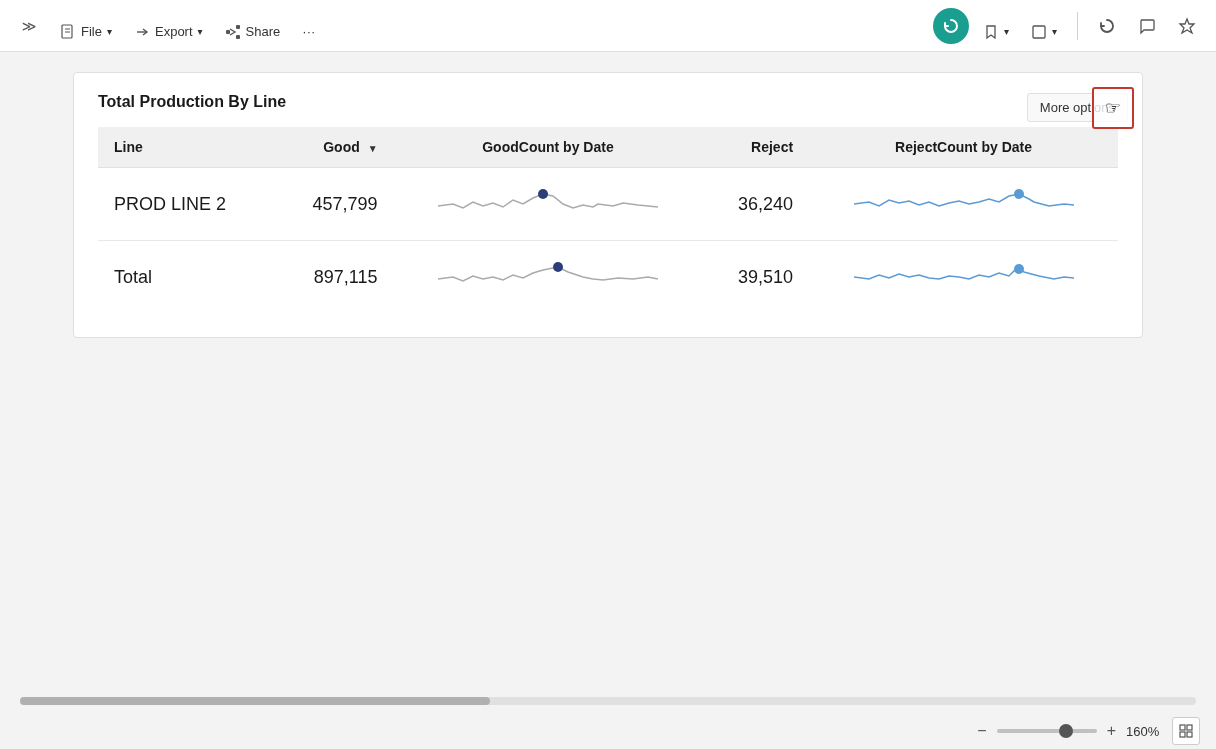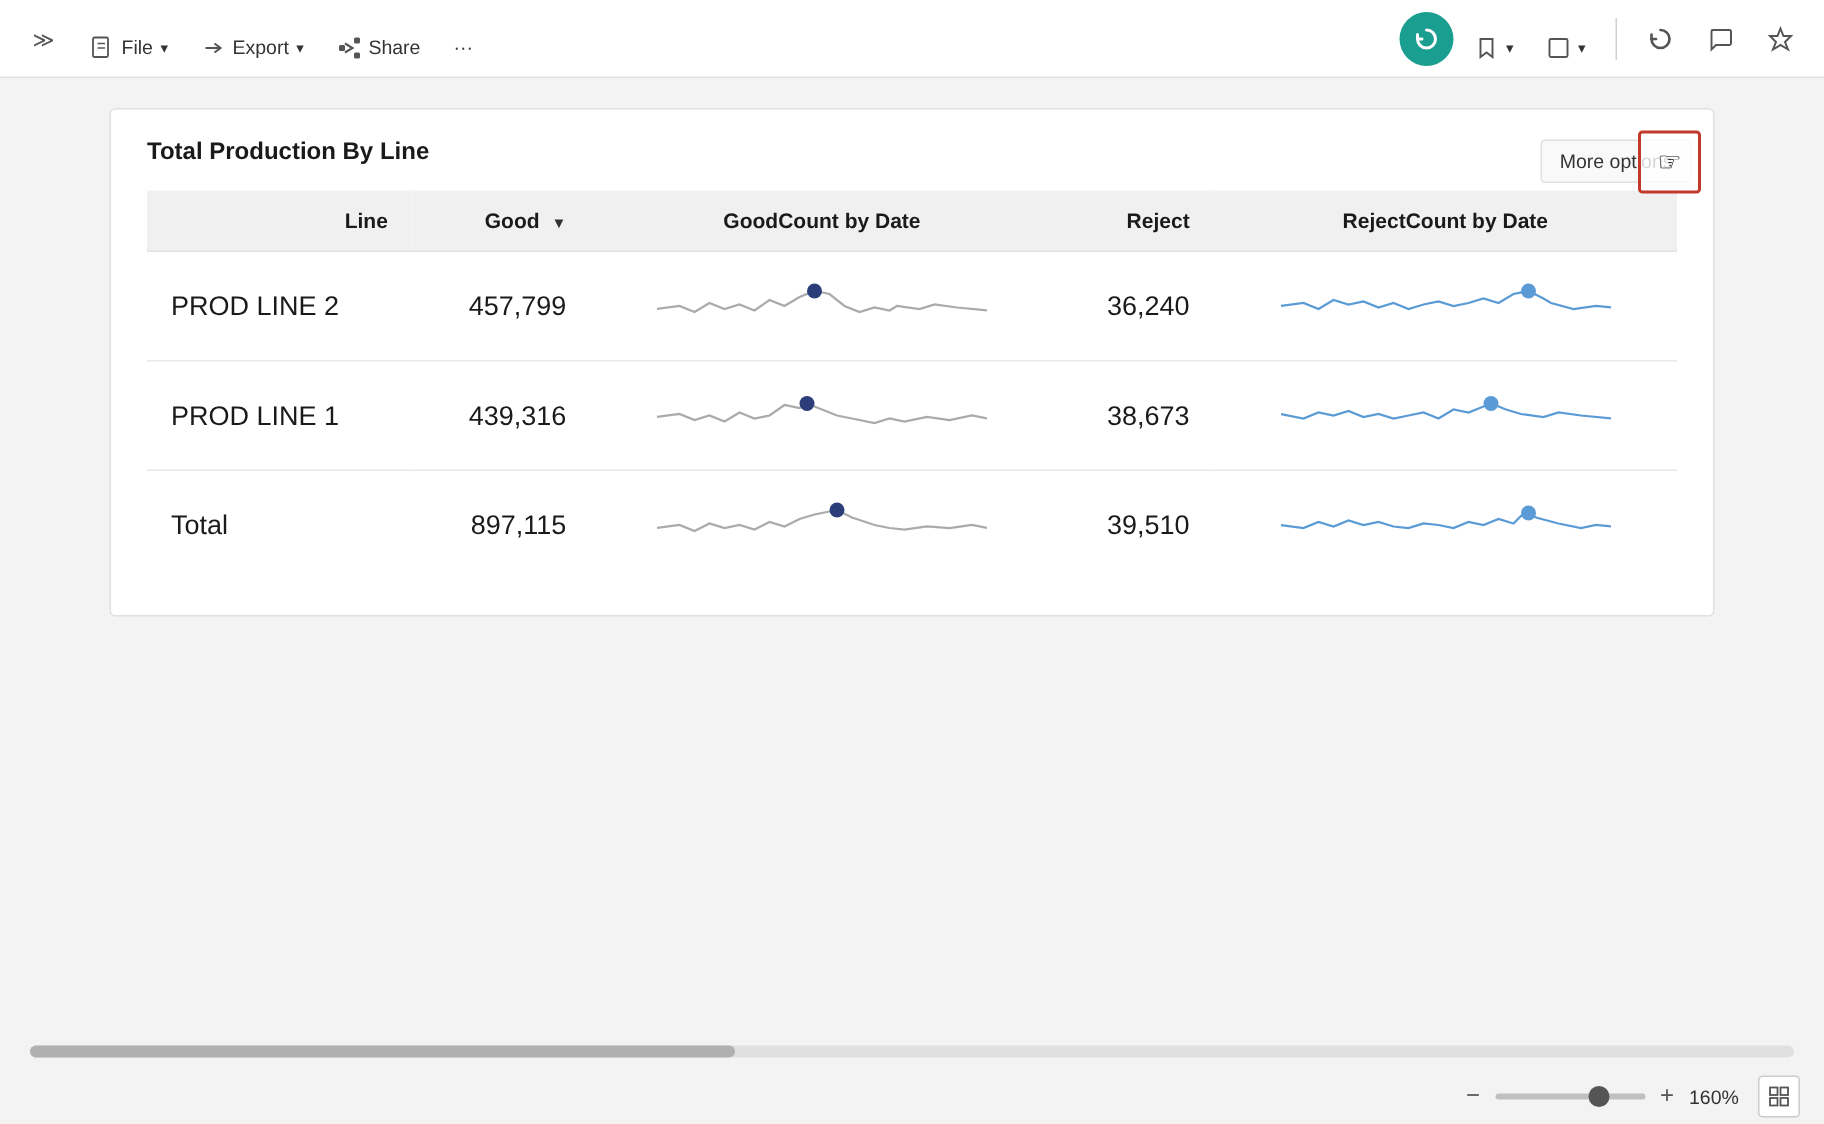--- a/index.html
+++ b/index.html
@@ -137,21 +137,21 @@
       width: 100%;
       border-collapse: collapse;
     }
 
     .table thead tr {
       background: #f0f0f0;
     }
 
     .table th {
       padding: 12px 16px;
-      text-align: right;
+      text-align: left;
       font-size: 14px;
       font-weight: 700;
       color: #1a1a1a;
       border-bottom: 1px solid #e0e0e0;
     }
 
     .table th.right { text-align: right; }
     .table th.center { text-align: center; }
 
     .table td {
@@ -403,41 +403,20 @@
           <td class="center">
             <div class="sparkline-cell">
               <svg width="220" height="40" viewBox="0 0 220 40">
                 <polyline points="0,20 15,18 25,22 35,16 45,19 55,17 65,21 75,18 85,22 95,19 105,17 115,20 125,18 135,15 145,18 155,12 165,10 175,15 180,18 195,22 210,20 220,21" fill="none" stroke="#5b9bd5" stroke-width="1.5"></polyline>
                 <circle cx="165" cy="10" r="5" fill="#5b9bd5"></circle>
               </svg>
             </div>
           </td>
         </tr>
 
-        <tr>
-          <td>PROD LINE 1</td>
-          <td class="right">439,316</td>
-          <td class="center">
-            <div class="sparkline-cell">
-              <svg width="220" height="40" viewBox="0 0 220 40">
-                <polyline points="0,21 15,19 25,23 35,20 45,24 55,18 65,22 75,20 85,13 95,15 100,12 110,16 120,20 130,22 145,25 155,22 165,24 180,21 195,23 210,20 220,22" fill="none" stroke="#aaa" stroke-width="1.5"></polyline>
-                <circle cx="100" cy="12" r="5" fill="#2c3e7a"></circle>
-              </svg>
-            </div>
-          </td>
-          <td class="right">38,673</td>
-          <td class="center">
-            <div class="sparkline-cell">
-              <svg width="220" height="40" viewBox="0 0 220 40">
-                <polyline points="0,19 15,22 25,18 35,20 45,17 55,21 65,19 75,22 85,20 95,18 105,22 115,16 125,18 135,14 140,12 150,16 160,19 175,21 185,18 200,20 220,22" fill="none" stroke="#5b9bd5" stroke-width="1.5"></polyline>
-                <circle cx="140" cy="12" r="5" fill="#5b9bd5"></circle>
-              </svg>
-            </div>
-          </td>
-        </tr>
 
         <tr>
           <td class="bold">Total</td>
           <td class="right bold">897,115</td>
           <td class="center">
             <div class="sparkline-cell">
               <svg width="220" height="40" viewBox="0 0 220 40">
                 <polyline points="0,22 15,20 25,24 35,19 45,22 55,20 65,23 75,18 85,21 95,16 105,13 115,11 120,10 130,15 145,20 155,22 165,23 180,21 195,22 210,20 220,22" fill="none" stroke="#aaa" stroke-width="1.5"></polyline>
                 <circle cx="120" cy="10" r="5" fill="#2c3e7a"></circle>
               </svg>

